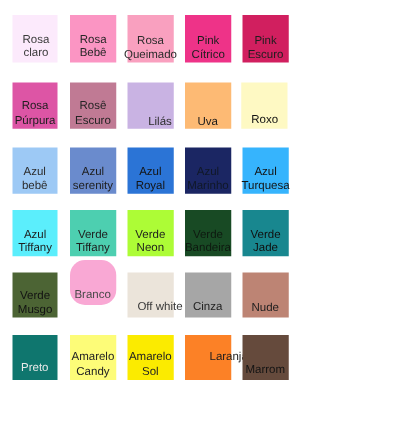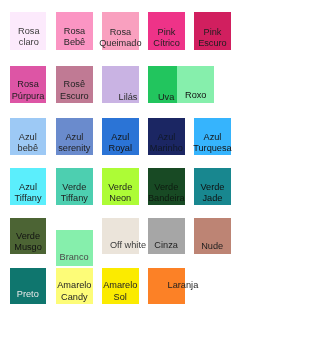--- a/index.html
+++ b/index.html
@@ -56,24 +56,24 @@
       <div class="label" style="color: rgb(30, 30, 30); bottom: 0.5px; margin-left: 0.5px;">Rosa
 Púrpura</div>
     </div>
     <div class="swatch" style="left: 55.6px; top: 66.3px; width: 37px; height: 36.4px; background: rgb(192, 122, 148);">
       <div class="label" style="color: rgb(36, 36, 36); bottom: 0.5px; margin-left: 0.5px;">Rosê
 Escuro</div>
     </div>
     <div class="swatch" style="left: 101.5px; top: 66.3px; width: 37px; height: 36.4px; background: rgb(201, 179, 227);">
       <div class="label" style="color: rgb(45, 45, 45); bottom: -0.9px; margin-left: 16px;">Lilás</div>
     </div>
-    <div class="swatch" style="left: 147.6px; top: 66.3px; width: 37px; height: 36.4px; background: #22c55e;">
+    <div class="swatch" style="left: 147.6px; top: 66.3px; width: 37px; height: 36.4px; background: #fdba74;">
       <div class="label" style="color: rgb(26, 26, 26); bottom: -0.9px; margin-left: 0px;">Uva</div>
     </div>
-    <div class="swatch" style="left: 177px; top: 66.3px; width: 37px; height: 36.4px; background: #86efac;">
+    <div class="swatch" style="left: 193px; top: 66.3px; width: 37px; height: 36.4px; background: #fef9c3;">
       <div class="label" style="color: rgb(18, 18, 18); bottom: 1.5px; margin-left: 0.5px;">Roxo</div>
     </div>
     <div class="swatch" style="left: 9.5px; top: 117.9px; width: 36.6px; height: 36.9px; background: rgb(157, 201, 245);">
       <div class="label" style="color: rgb(45, 45, 45); bottom: -0.1px; margin-left: 0px;">Azul
 bebê</div>
     </div>
     <div class="swatch" style="left: 55.6px; top: 117.9px; width: 37px; height: 36.9px; background: rgb(106, 139, 205);">
       <div class="label" style="color: rgb(30, 30, 30); bottom: -0.1px; margin-left: 0.5px;">Azul
 serenity</div>
     </div>
@@ -106,21 +106,21 @@
 Bandeira</div>
     </div>
     <div class="swatch" style="left: 193.7px; top: 167.9px; width: 37px; height: 36.9px; background: rgb(24, 135, 143);">
       <div class="label" style="color: rgb(16, 16, 16); bottom: -0.1px; margin-left: 0.5px;">Verde
 Jade</div>
     </div>
     <div class="swatch" style="left: 9.5px; top: 218px; width: 36.6px; height: 36.1px; background: rgb(76, 100, 52);">
       <div class="label" style="color: rgb(18, 18, 18); bottom: 0.3px; margin-left: 0.5px;">Verde
 Musgo</div>
     </div>
-    <div class="swatch" style="left: 55.6px; top: 230px; width: 37px; height: 36.1px; background: #86efac;">
+    <div class="swatch" style="left: 55.6px; top: 208px; width: 37px; height: 36.1px; background: #f9a8d4; border-radius: 12px;">
       <div class="label" style="color: rgb(74, 74, 74); bottom: 2.5px; margin-left: 0px;">Branco</div>
     </div>
     <div class="swatch" style="left: 101.5px; top: 218px; width: 37px; height: 36.1px; background: rgb(235, 228, 218);">
       <div class="label" style="color: rgb(58, 58, 58); bottom: 2.5px; margin-left: 16px;">Off white</div>
     </div>
     <div class="swatch" style="left: 147.6px; top: 218px; width: 37px; height: 36.1px; background: rgb(166, 166, 166);">
       <div class="label" style="color: rgb(35, 35, 35); bottom: 2.3px; margin-left: 0px;">Cinza</div>
     </div>
     <div class="swatch" style="left: 193.7px; top: 218px; width: 37px; height: 36.1px; background: rgb(189, 132, 116);">
       <div class="label" style="color: rgb(30, 30, 30); bottom: 1.7px; margin-left: 0px;">Nude</div>
@@ -132,13 +132,16 @@
       <div class="label" style="color: rgb(35, 35, 35); bottom: 0.9px; margin-left: 0.5px;">Amarelo
 Candy</div>
     </div>
     <div class="swatch" style="left: 101.5px; top: 267.9px; width: 37px; height: 36.1px; background: rgb(251, 235, 0);">
       <div class="label" style="color: rgb(35, 35, 35); bottom: 0.9px; margin-left: 0.5px;">Amarelo
 Sol</div>
     </div>
     <div class="swatch" style="left: 147.6px; top: 267.9px; width: 37px; height: 36.1px; background: rgb(252, 129, 38);">
       <div class="label" style="color: rgb(30, 30, 30); bottom: 12px; margin-left: 0px; padding-left: 28px;">Laranja</div>
     </div>
+    <div class="swatch" style="left: 193.7px; top: 267.9px; width: 37px; height: 36.1px; background: rgb(101, 74, 60);">
+      <div class="label" style="color: rgb(20, 20, 20); bottom: 2.1px; margin-left: 0px;">Marrom</div>
+    </div>
   </div>
 
 </body></html>

